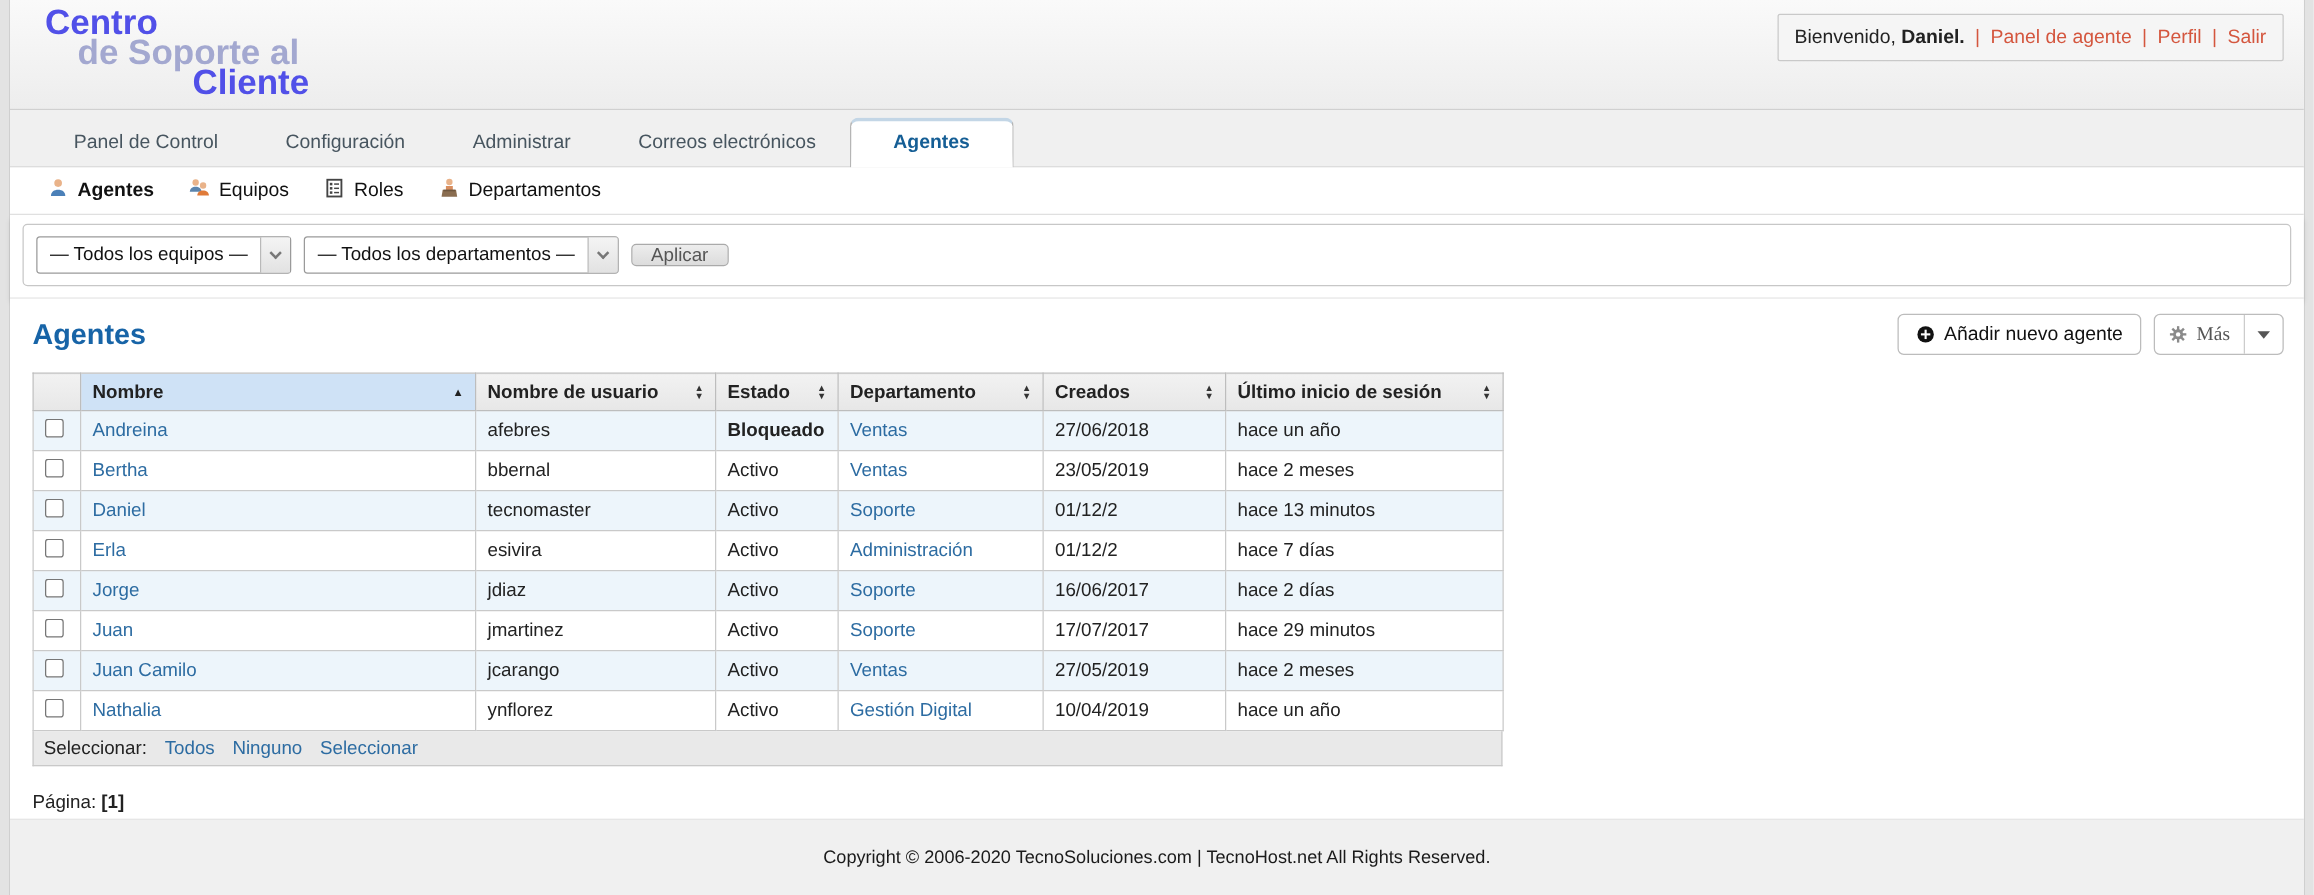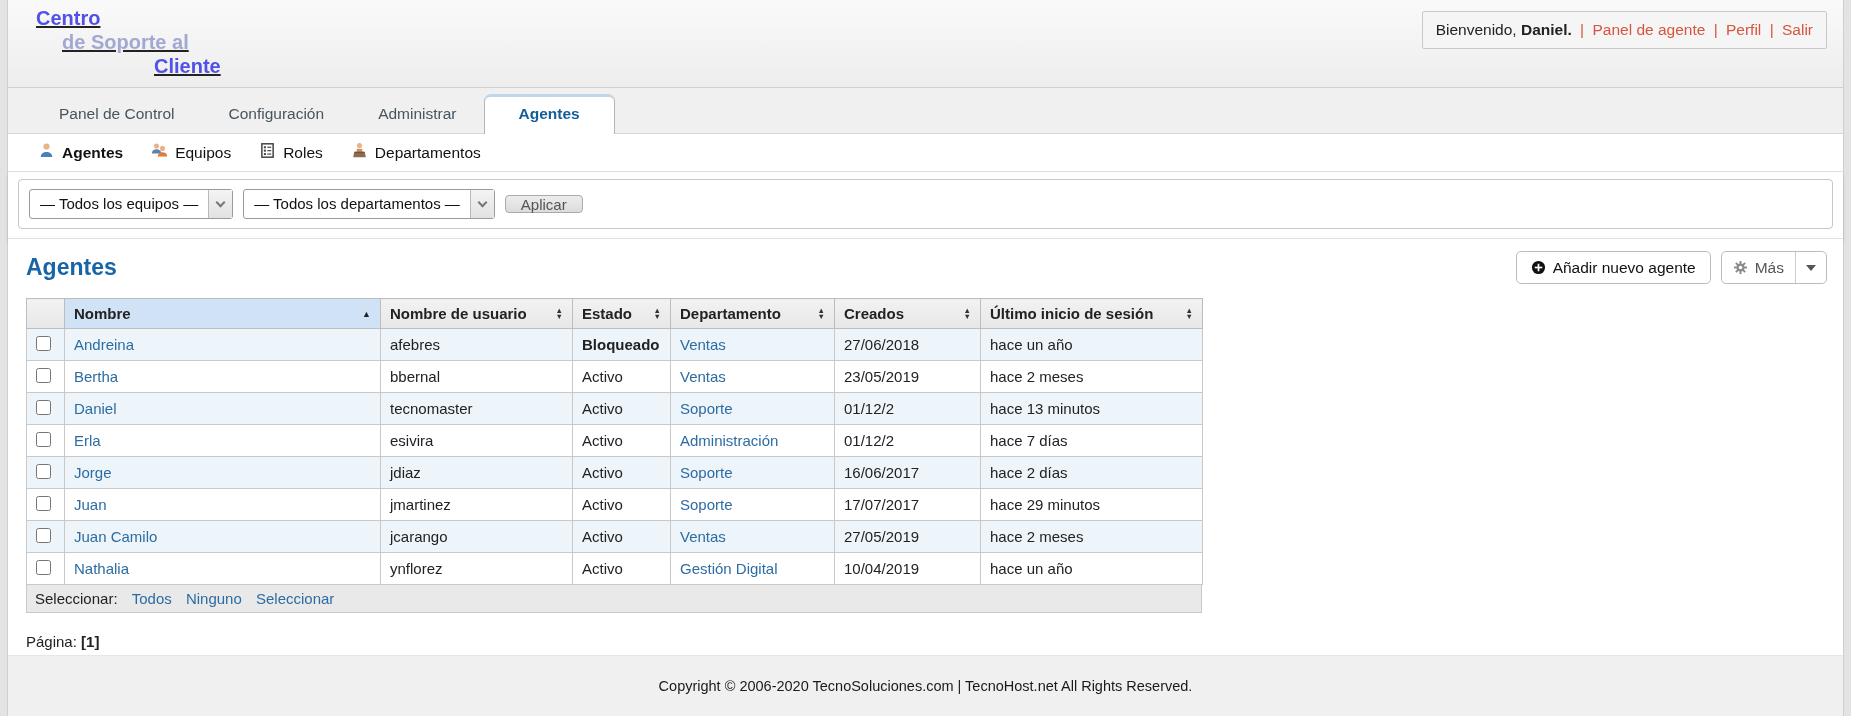--- a/index.html
+++ b/index.html
@@ -20,21 +20,21 @@
   }
 
   
   .site-header {
     position: relative;
     height: 88px;
     background: linear-gradient(#fafafa, #ededed);
     border-bottom: 1px solid #d0d0d0;
     flex: 0 0 auto;
   }
-  .logo { padding: 6px 0 0 28px; line-height: 24px; font-weight: bold; font-size: 20px; text-decoration: underline; }
+  .logo { padding: 6px 0 0 28px; line-height: 24px; font-weight: bold; font-size: 28px; }
   .logo .l1 { color: #5150e8; padding-left: 0; }
   .logo .l2 { color: #a3a8d0; padding-left: 26px; font-weight: bold; }
   .logo .l3 { color: #5150e8; padding-left: 118px; }
   .welcome-box {
     position: absolute; top: 11px; right: 16px;
     background: #f5f5f5;
     border: 1px solid #c9c9c9;
     border-radius: 2px;
     padding: 9px 13px;
     font-size: 15.5px;
@@ -143,21 +143,21 @@
     border: 1px solid #bcbcbc;
     border-radius: 5px;
     height: 33px;
     display: flex; align-items: center;
     font-size: 15.5px; color: #111;
     padding: 0 14px;
     cursor: pointer;
     font-family: inherit;
   }
   .btn svg { width: 15px; height: 15px; margin-right: 7px; }
-  .btn-split { padding: 0; }
+  .btn-split { padding: 0; font-family: Liberation Serif, serif; }
   .btn-split .split-main { display: flex; align-items: center; padding: 0 11px; color: #555; }
   .btn-split .split-caret { border-left: 1px solid #ccc; padding: 0 10px; display: flex; align-items: center; height: 100%; }
   .caret-down { width: 0; height: 0; border-left: 5px solid transparent; border-right: 5px solid transparent; border-top: 6px solid #555; }
 
   
   table.agents { border-collapse: collapse; margin-left: 18px; table-layout: fixed; width: 1176px; font-size: 15px; }
   table.agents th, table.agents td { border: 1px solid #c9c9c9; padding: 4px 9px; text-align: left; overflow: hidden; white-space: nowrap; }
   table.agents thead th {
     background: linear-gradient(#f2f2f2,#e7e7e7);
     border-color: #bdbdbd;
@@ -222,20 +222,21 @@
       <a href="#">Perfil</a>
       <span class="sep">|</span>
       <a href="#">Salir</a>
     </div>
   </header>
 
   <nav class="tabs">
     <div class="tab">Panel de Control</div>
     <div class="tab">Configuración</div>
     <div class="tab">Administrar</div>
+    <div class="tab">Correos electrónicos</div>
     <div class="tab active">Agentes</div>
   </nav>
 
   <nav class="subnav">
     <a href="#" class="subnav-item current">
       <span>
         <svg viewBox="0 0 16 16">
             <circle cx="8" cy="4.2" r="2.9" fill="#e9b38a"></circle>
             <path d="M2.6 14c0-3.2 2.4-4.7 5.4-4.7s5.4 1.5 5.4 4.7z" fill="#4b80b8"></path>
           </svg>

